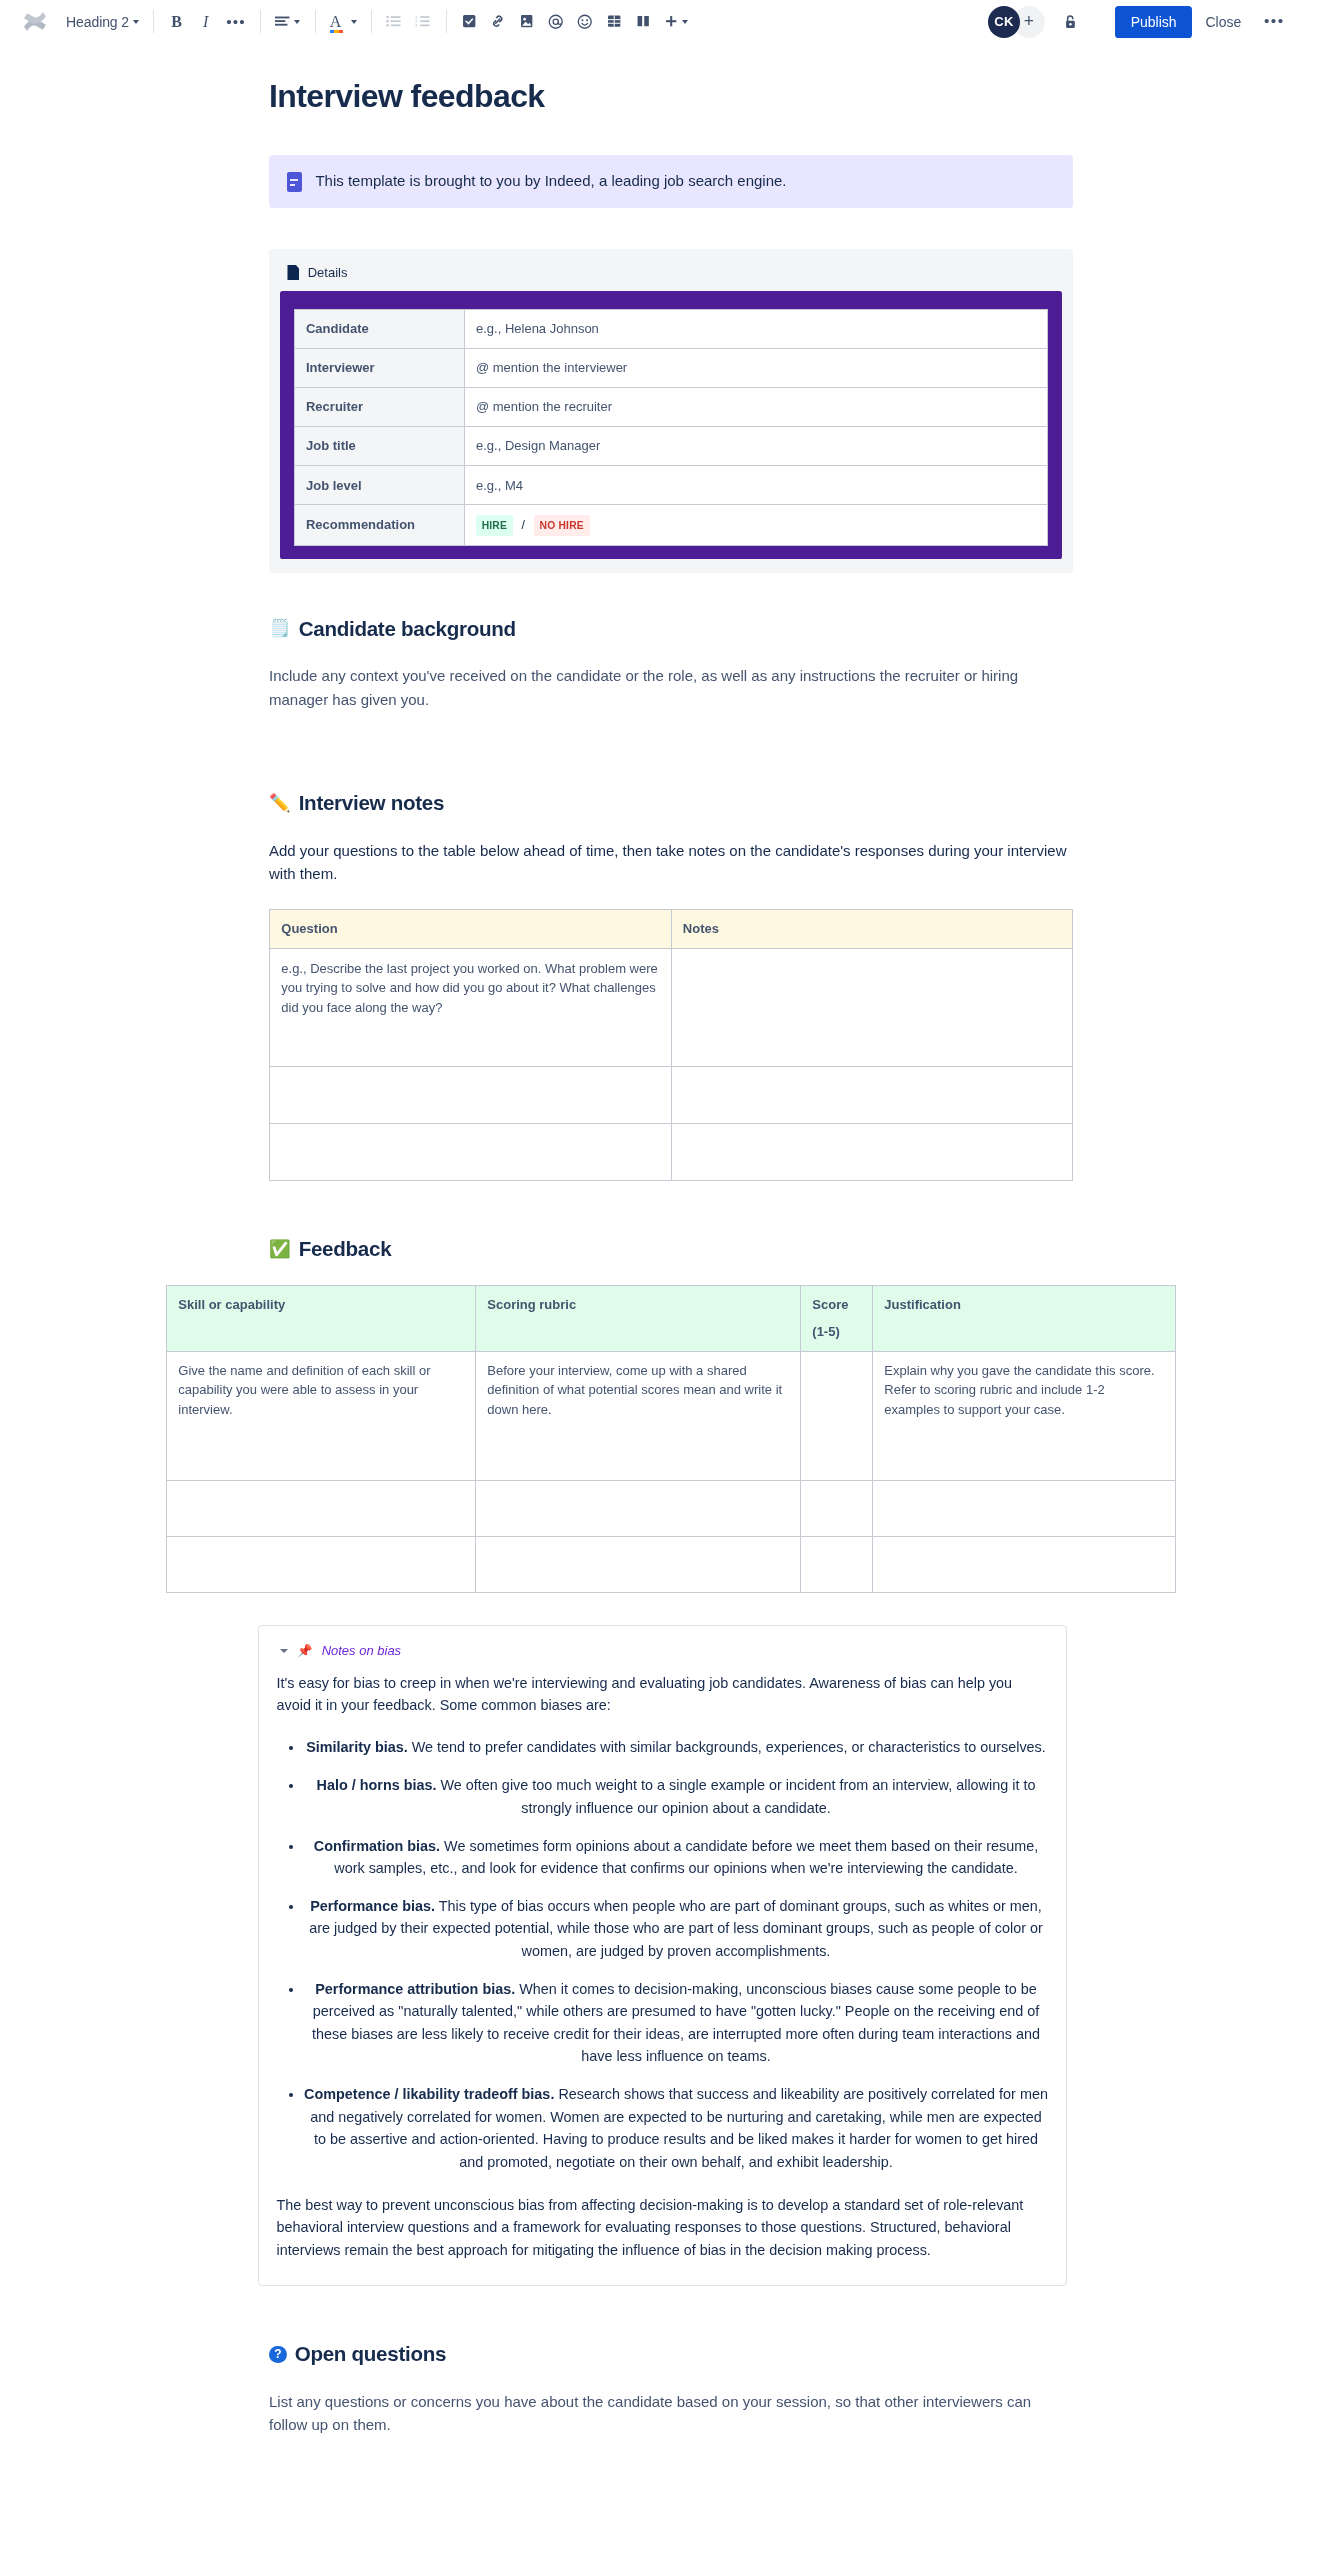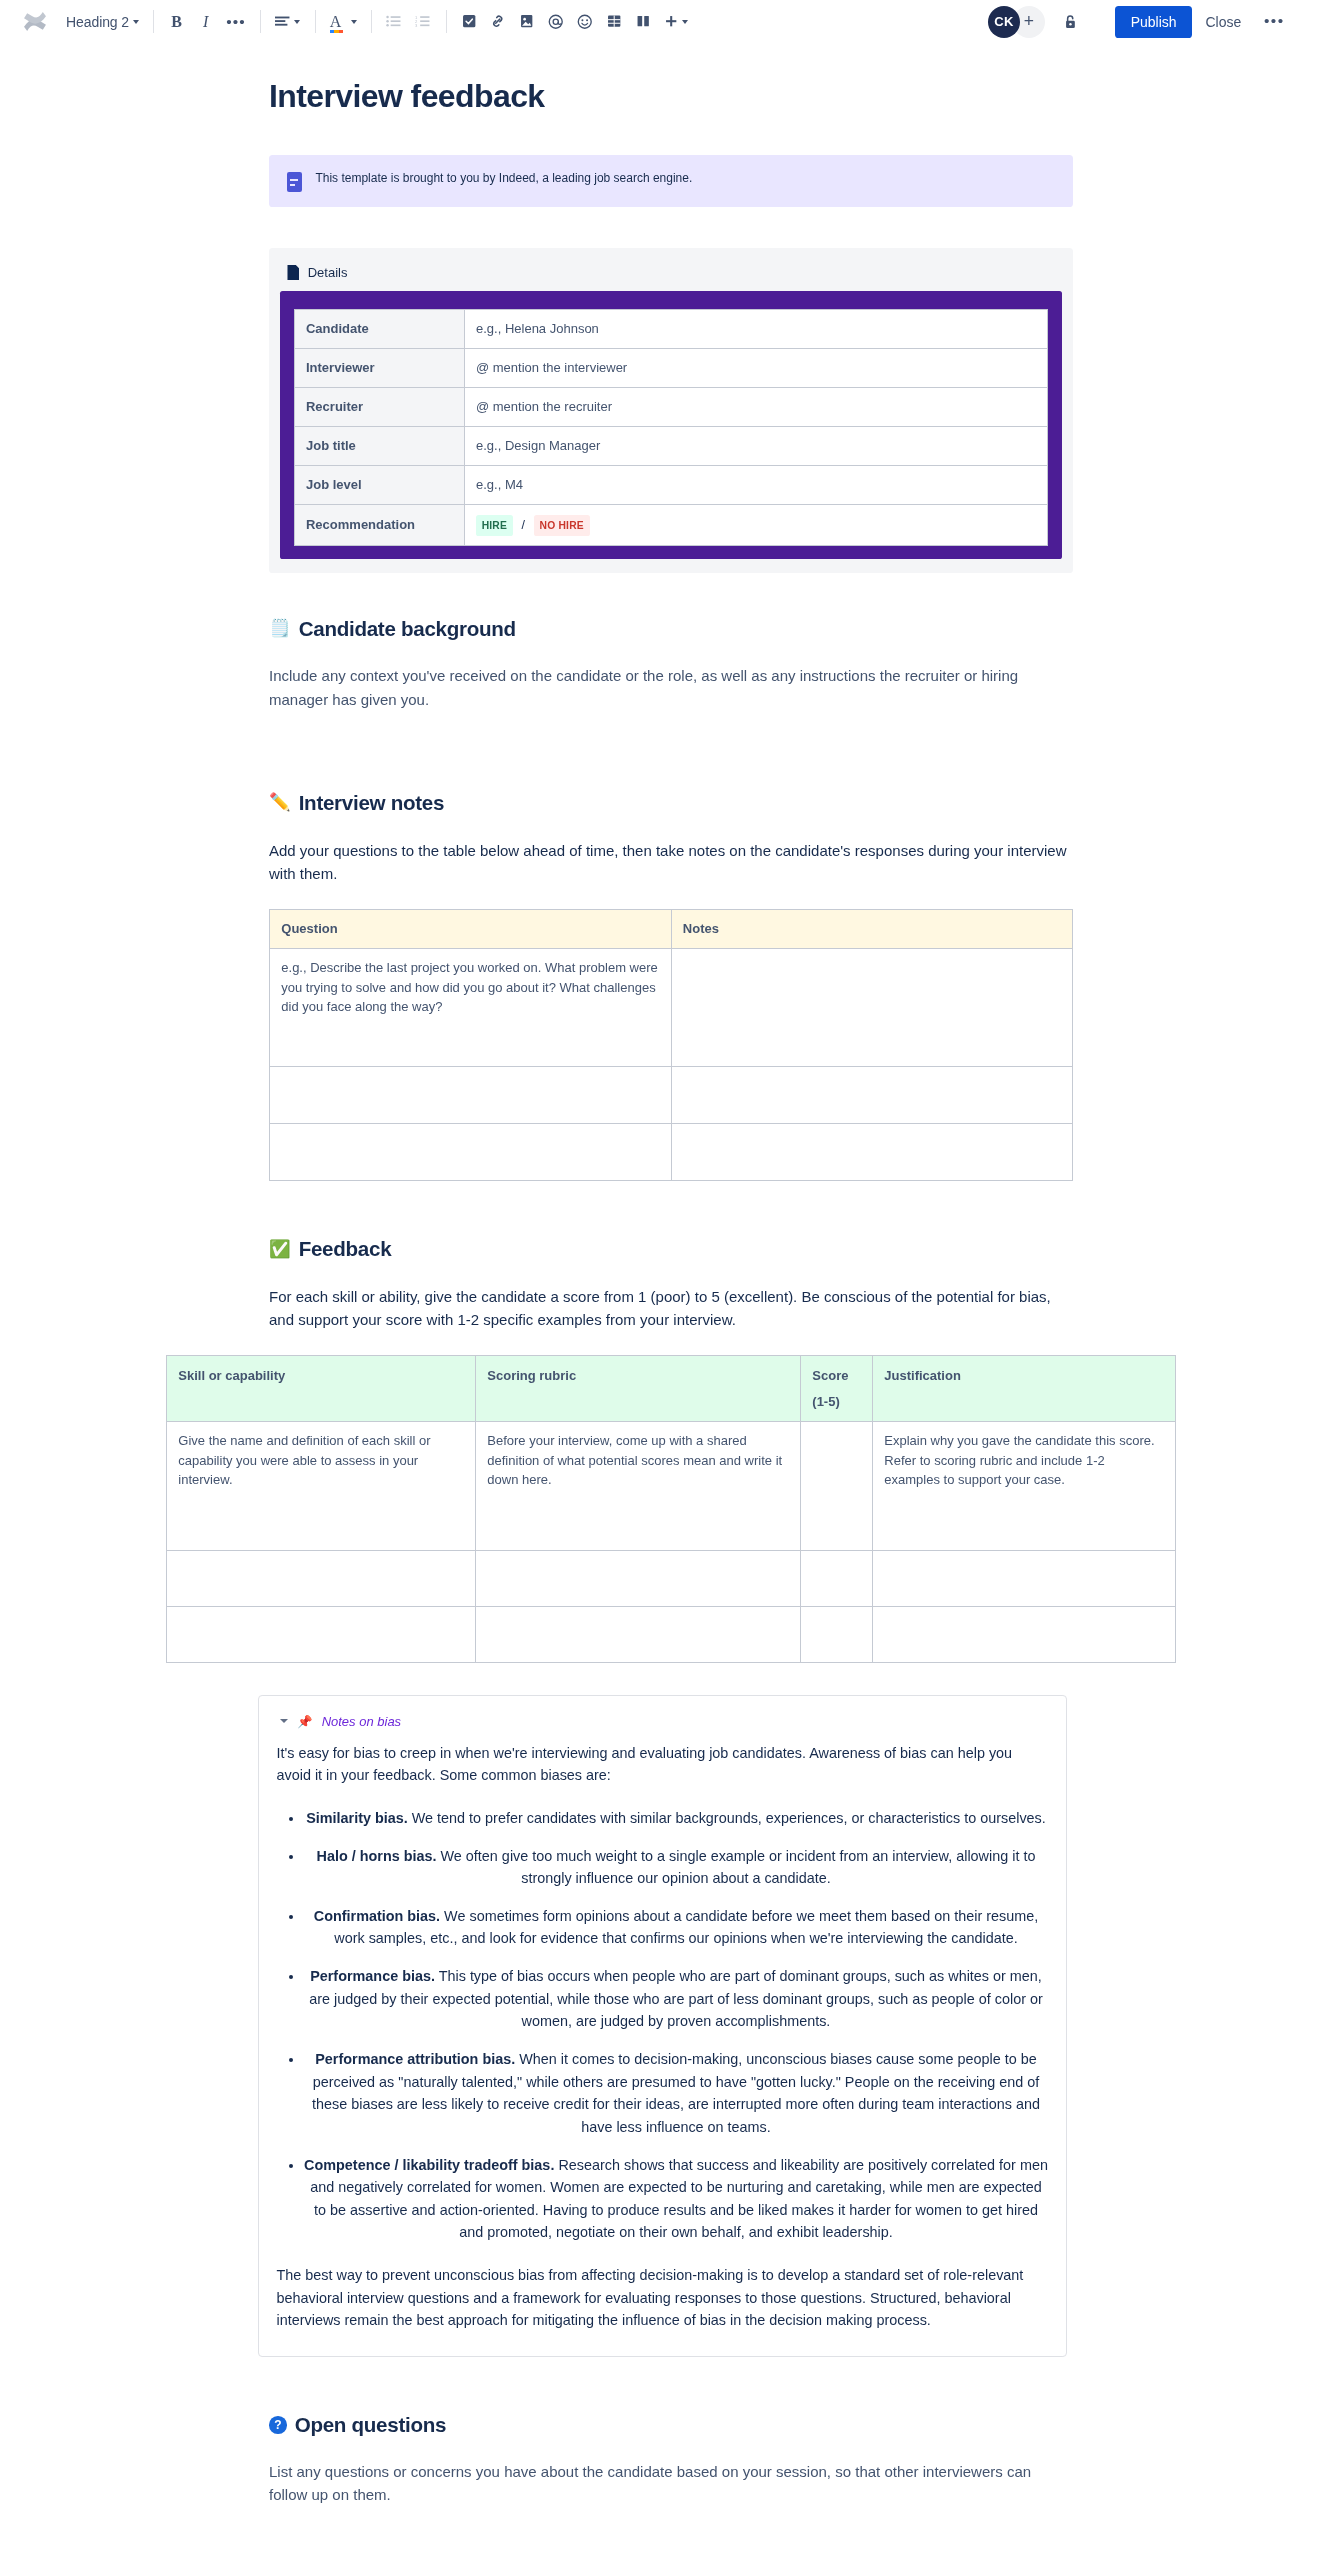--- a/index.html
+++ b/index.html
@@ -135,21 +135,21 @@
   .banner {
     background: #e9e6ff;
     border-radius: 3.6px;
     padding: 15.5px 17.5px;
     display: flex;
     align-items: flex-start;
     gap: 13.4px;
     margin-bottom: 41px;
   }
   .banner-text {
-    font-size: 12px;
+    font-size: 15px;
     color: #172b4d;
     line-height: 1.45;
   }
   .icon-note {
     width: 15.5px; height: 19.6px;
     background: #4c56d6;
     border-radius: 2.1px;
     position: relative;
     flex: 0 0 auto;
     margin-top: 2.1px;
@@ -572,21 +572,20 @@
         </tr>
       </tbody>
     </table>
 
     <div class="spacer-lg"></div>
 
     <h2 class="sec">
       <span class="sec-emoji">✅</span>
       <span>Feedback</span>
     </h2>
-    <p class="body dark">For each skill or ability, give the candidate a score from 1 (poor) to 5 (excellent). Be conscious of the potential for bias, and support your score with 1-2 specific examples from your interview.</p>
   </div>
 
   <div class="feedback-wrap">
     <table class="grid tbl-feedback">
       <thead>
         <tr>
           <th class="col-skill">Skill or capability</th>
           <th class="col-rubric">Scoring rubric</th>
           <th class="col-score">
             <div>Score</div>

